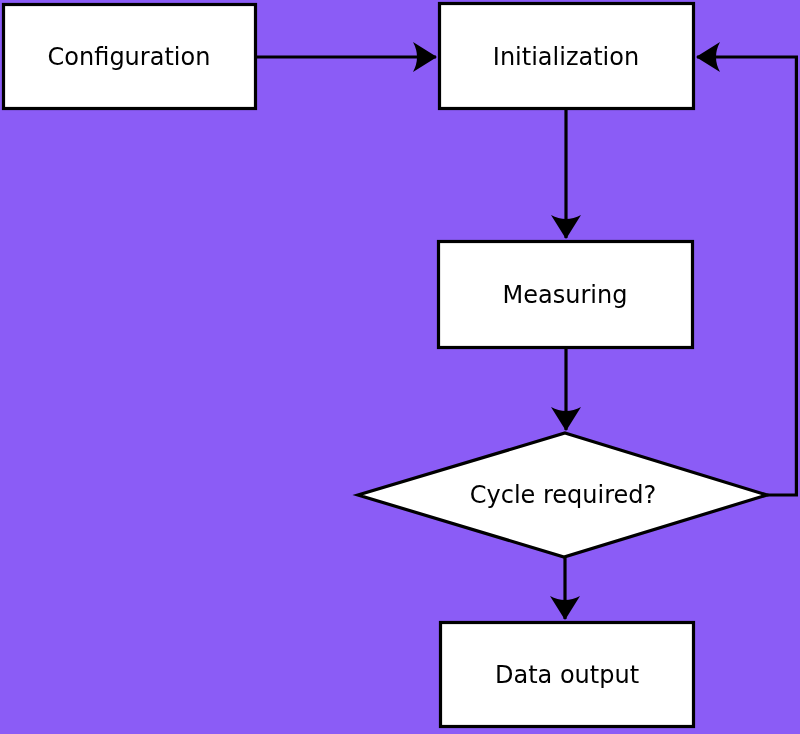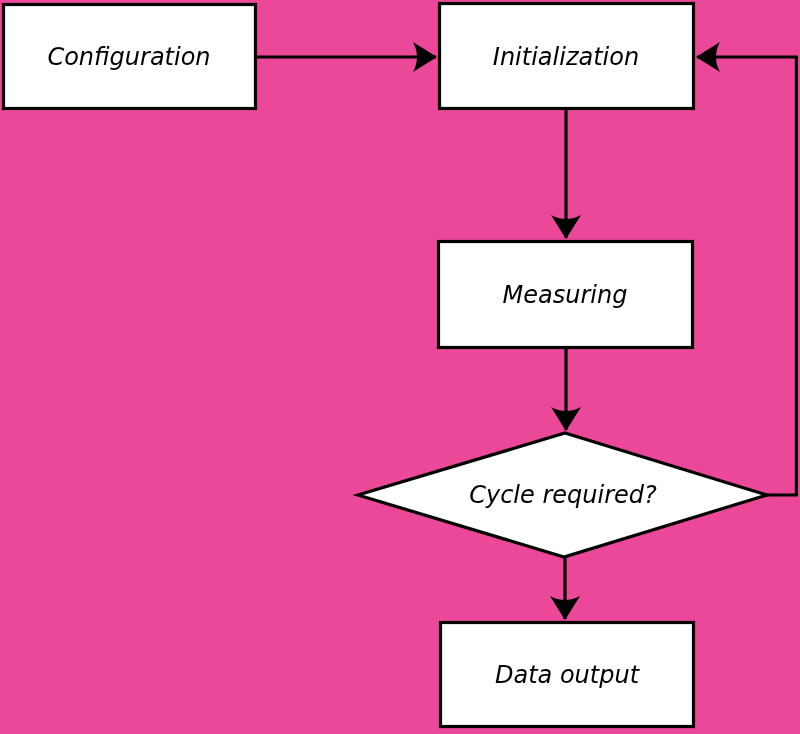--- a/index.html
+++ b/index.html
@@ -4,23 +4,22 @@
 <style>
   html, body {
     margin: 0;
     padding: 0;
     background: #ffffff;
   }
   .canvas {
     position: relative;
     width: 800px;
     height: 734px;
-    background: #ec4899;
+    background: #8b5cf6;
     overflow: hidden;
-    font-style: italic;
   }
   svg {
     display: block;
   }
   .node-shape {
     fill: #ffffff;
     stroke: #000000;
     stroke-width: 3.2;
   }
   .edge {

